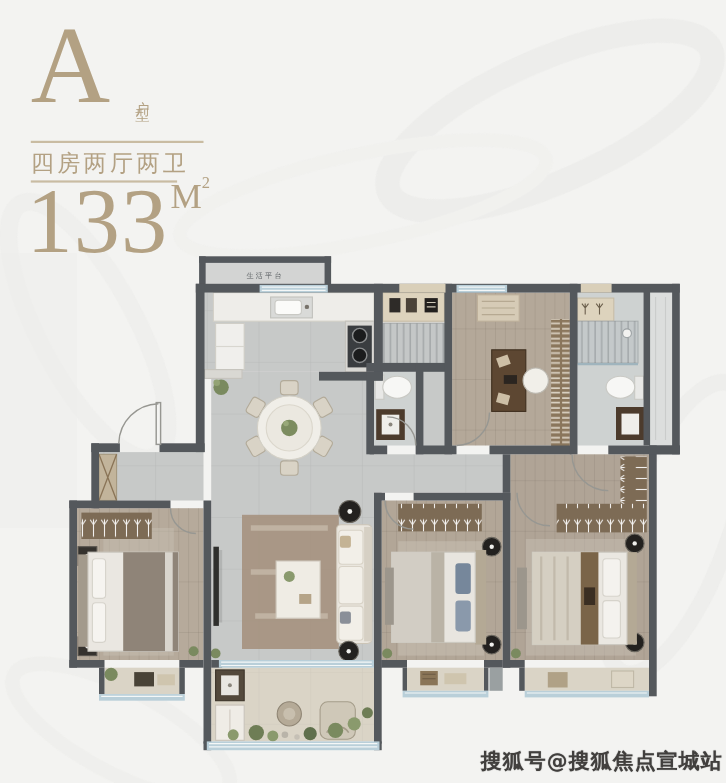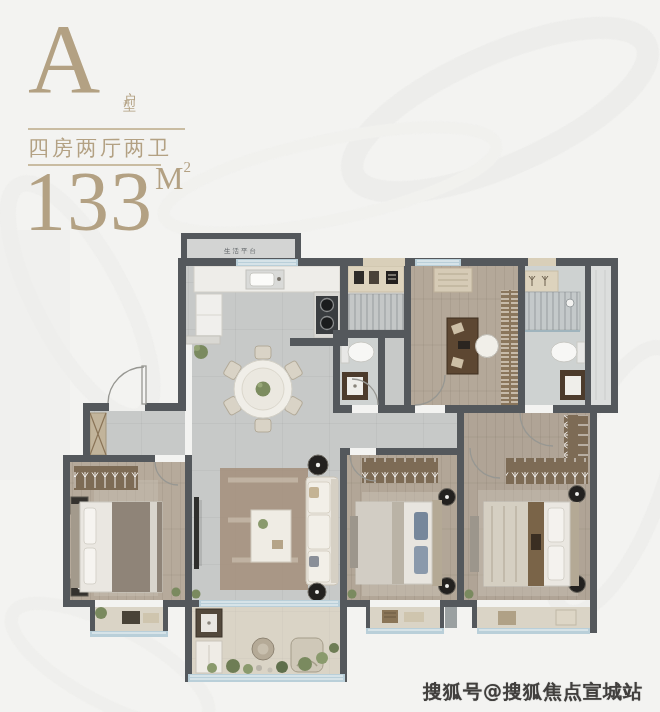--- a/index.html
+++ b/index.html
@@ -30,21 +30,21 @@
   }
   .area-row{
     position:absolute;left:-4px;top:150px;display:flex;align-items:flex-start;
     font-family:"Liberation Serif","DejaVu Serif",serif;color:#b3a183;
   }
   .area-value{font-size:84px;line-height:1;letter-spacing:1px;}
   .area-unit{font-size:32px;line-height:1.15;margin-left:2px;}
   .area-exp{font-size:15px;line-height:1;margin-bottom:22px;}
   
   .watermark{
-    position:absolute;right:17px;top:679px;
+    position:absolute;right:3px;top:679px;
     font-size:19px;font-weight:700;color:#2e2c2a;opacity:.9;
     letter-spacing:1px;white-space:nowrap;
     text-shadow:0 0 1px rgba(40,40,40,.6);
     font-family:"DejaVu Sans","Liberation Sans",sans-serif;
   }
 </style>
 </head>
 <body>
 
 <div class="stage">

